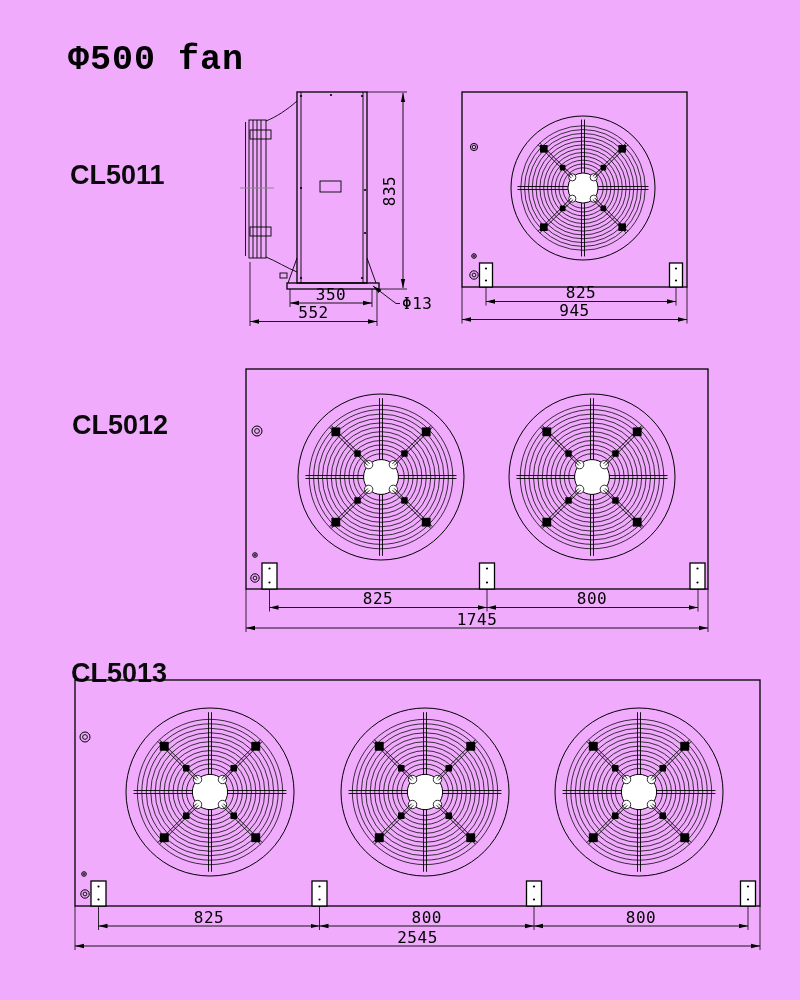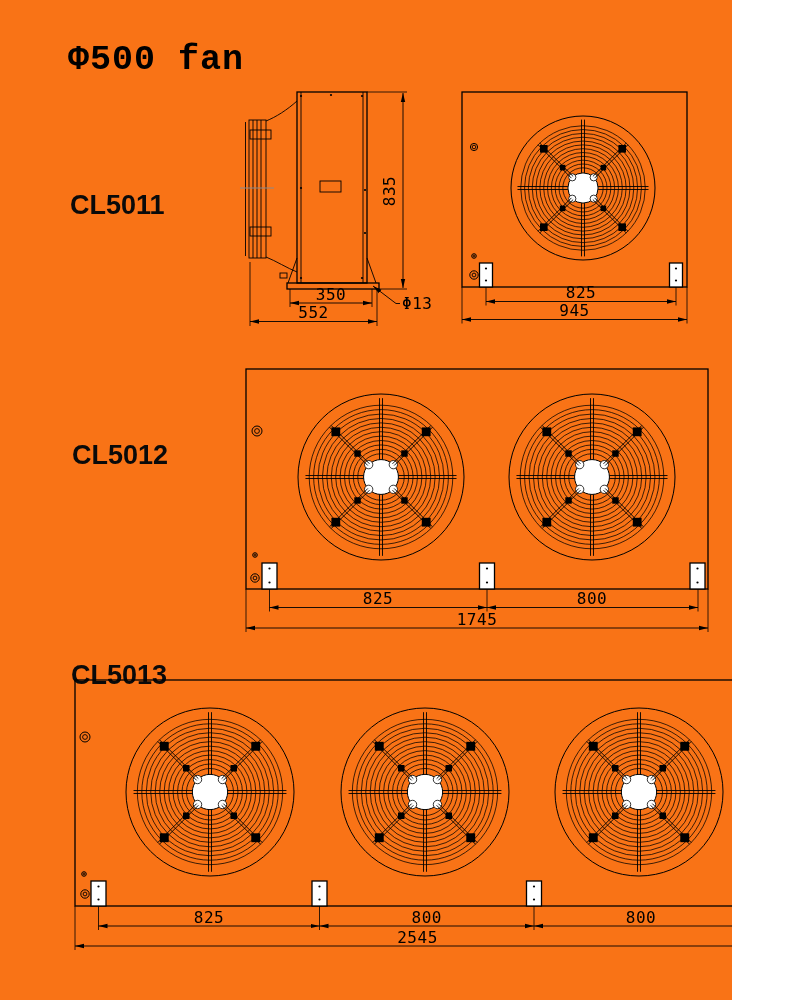--- a/index.html
+++ b/index.html
@@ -1,24 +1,24 @@
 <!DOCTYPE html>
 <html><head>
 <meta charset="utf-8">
 <style>
   html,body{margin:0;padding:0;background:#fff;}
-  #stage{position:relative;width:732px;height:1000px;background:#f97316;overflow:hidden;
+  #stage{position:relative;width:800px;height:1000px;background:#f0abfc;overflow:hidden;
          font-family:"Liberation Sans",sans-serif;}
   .title{position:absolute;left:68px;top:40px;font-family:"Liberation Mono",monospace;
          font-weight:bold;font-size:35px;color:#000;letter-spacing:1px;}
   .model-label{position:absolute;font-family:"Liberation Sans",sans-serif;
-         font-weight:600;font-size:27px;color:#0a0a0a;letter-spacing:0px;margin-top:30px;}
+         font-weight:600;font-size:27px;color:#0a0a0a;letter-spacing:0px;}
   #lbl-cl5011{left:70px;top:160px;}
   #lbl-cl5012{left:72px;top:410px;text-align:center;}
-  #lbl-cl5013{left:71px;top:630px;}
+  #lbl-cl5013{left:71px;top:658px;}
   svg{position:absolute;left:0;top:0;}
   svg text{font-family:"DejaVu Sans Mono",monospace;font-size:16px;fill:#000;letter-spacing:0.5px;}
   .outline{fill:none;stroke:#000;stroke-width:1.3px;}
   .thin{fill:none;stroke:#000;stroke-width:0.9px;}
   .dim{fill:none;stroke:#000;stroke-width:0.9px;}
   .ext{fill:none;stroke:#000;stroke-width:0.8px;}
   .gray{fill:none;stroke:#8a8a8a;stroke-width:1px;}
   .dot{fill:#000;stroke:none;}
 </style>
 </head>

